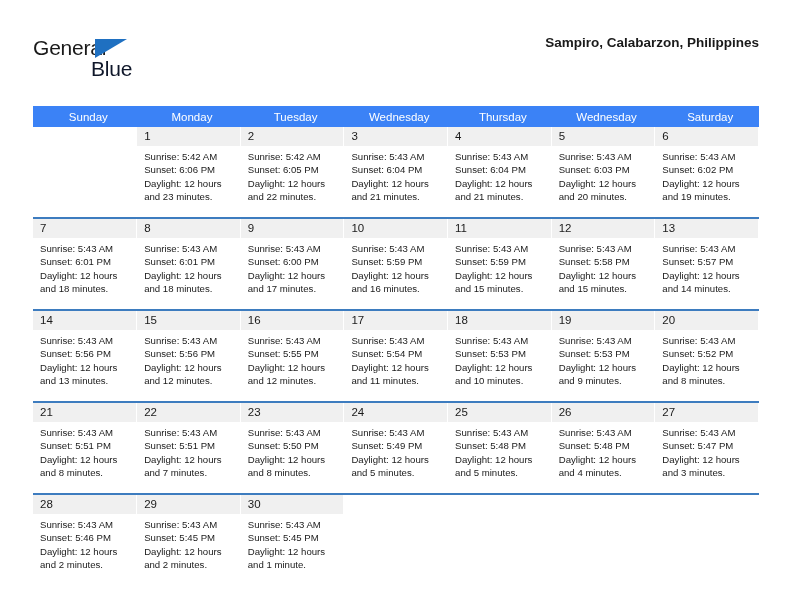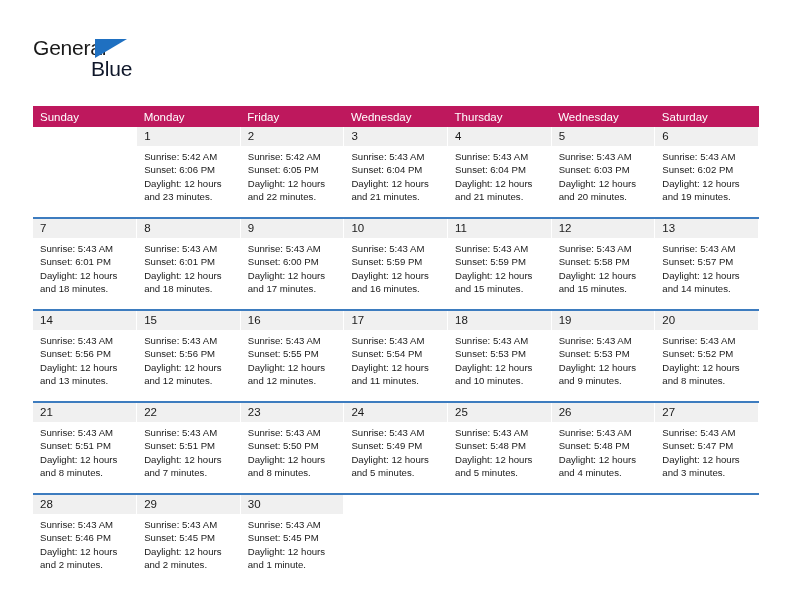--- a/index.html
+++ b/index.html
@@ -92,25 +92,25 @@
   .calendar {
     position: absolute;
     left: 33px;
     top: 106px;
     width: 726px;
     border-collapse: collapse;
     table-layout: fixed;
   }
 
   .calendar th {
-    background: #be185d;
+    background: #3b82f6;
     color: #ffffff;
     font-size: 11.5px;
     font-weight: normal;
-    text-align: left;
+    text-align: center;
     padding: 4px 0 4px 7px;
     height: 13px;
     border: none;
   }
 
   .calendar td {
     vertical-align: top;
     padding: 0;
     width: 103.7px;
     height: 90px;
@@ -152,30 +152,31 @@
 
   <div class="header">
 
     <div class="logo">
       <span class="logo-general">General</span>
       <span class="logo-tri"></span>
       <span class="logo-blue">Blue</span>
     </div>
 
     <div class="title-block">
+      <div class="cal-subtitle">Sampiro, Calabarzon, Philippines</div>
     </div>
 
   </div>
 
   <table class="calendar">
     <thead>
       <tr>
         <th>Sunday</th>
         <th>Monday</th>
-        <th>Friday</th>
+        <th>Tuesday</th>
         <th>Wednesday</th>
         <th>Thursday</th>
         <th>Wednesday</th>
         <th>Saturday</th>
       </tr>
     </thead>
     <tbody>
         <tr class="week-row">
           <td class="empty">
             <div class="daynum"></div>

